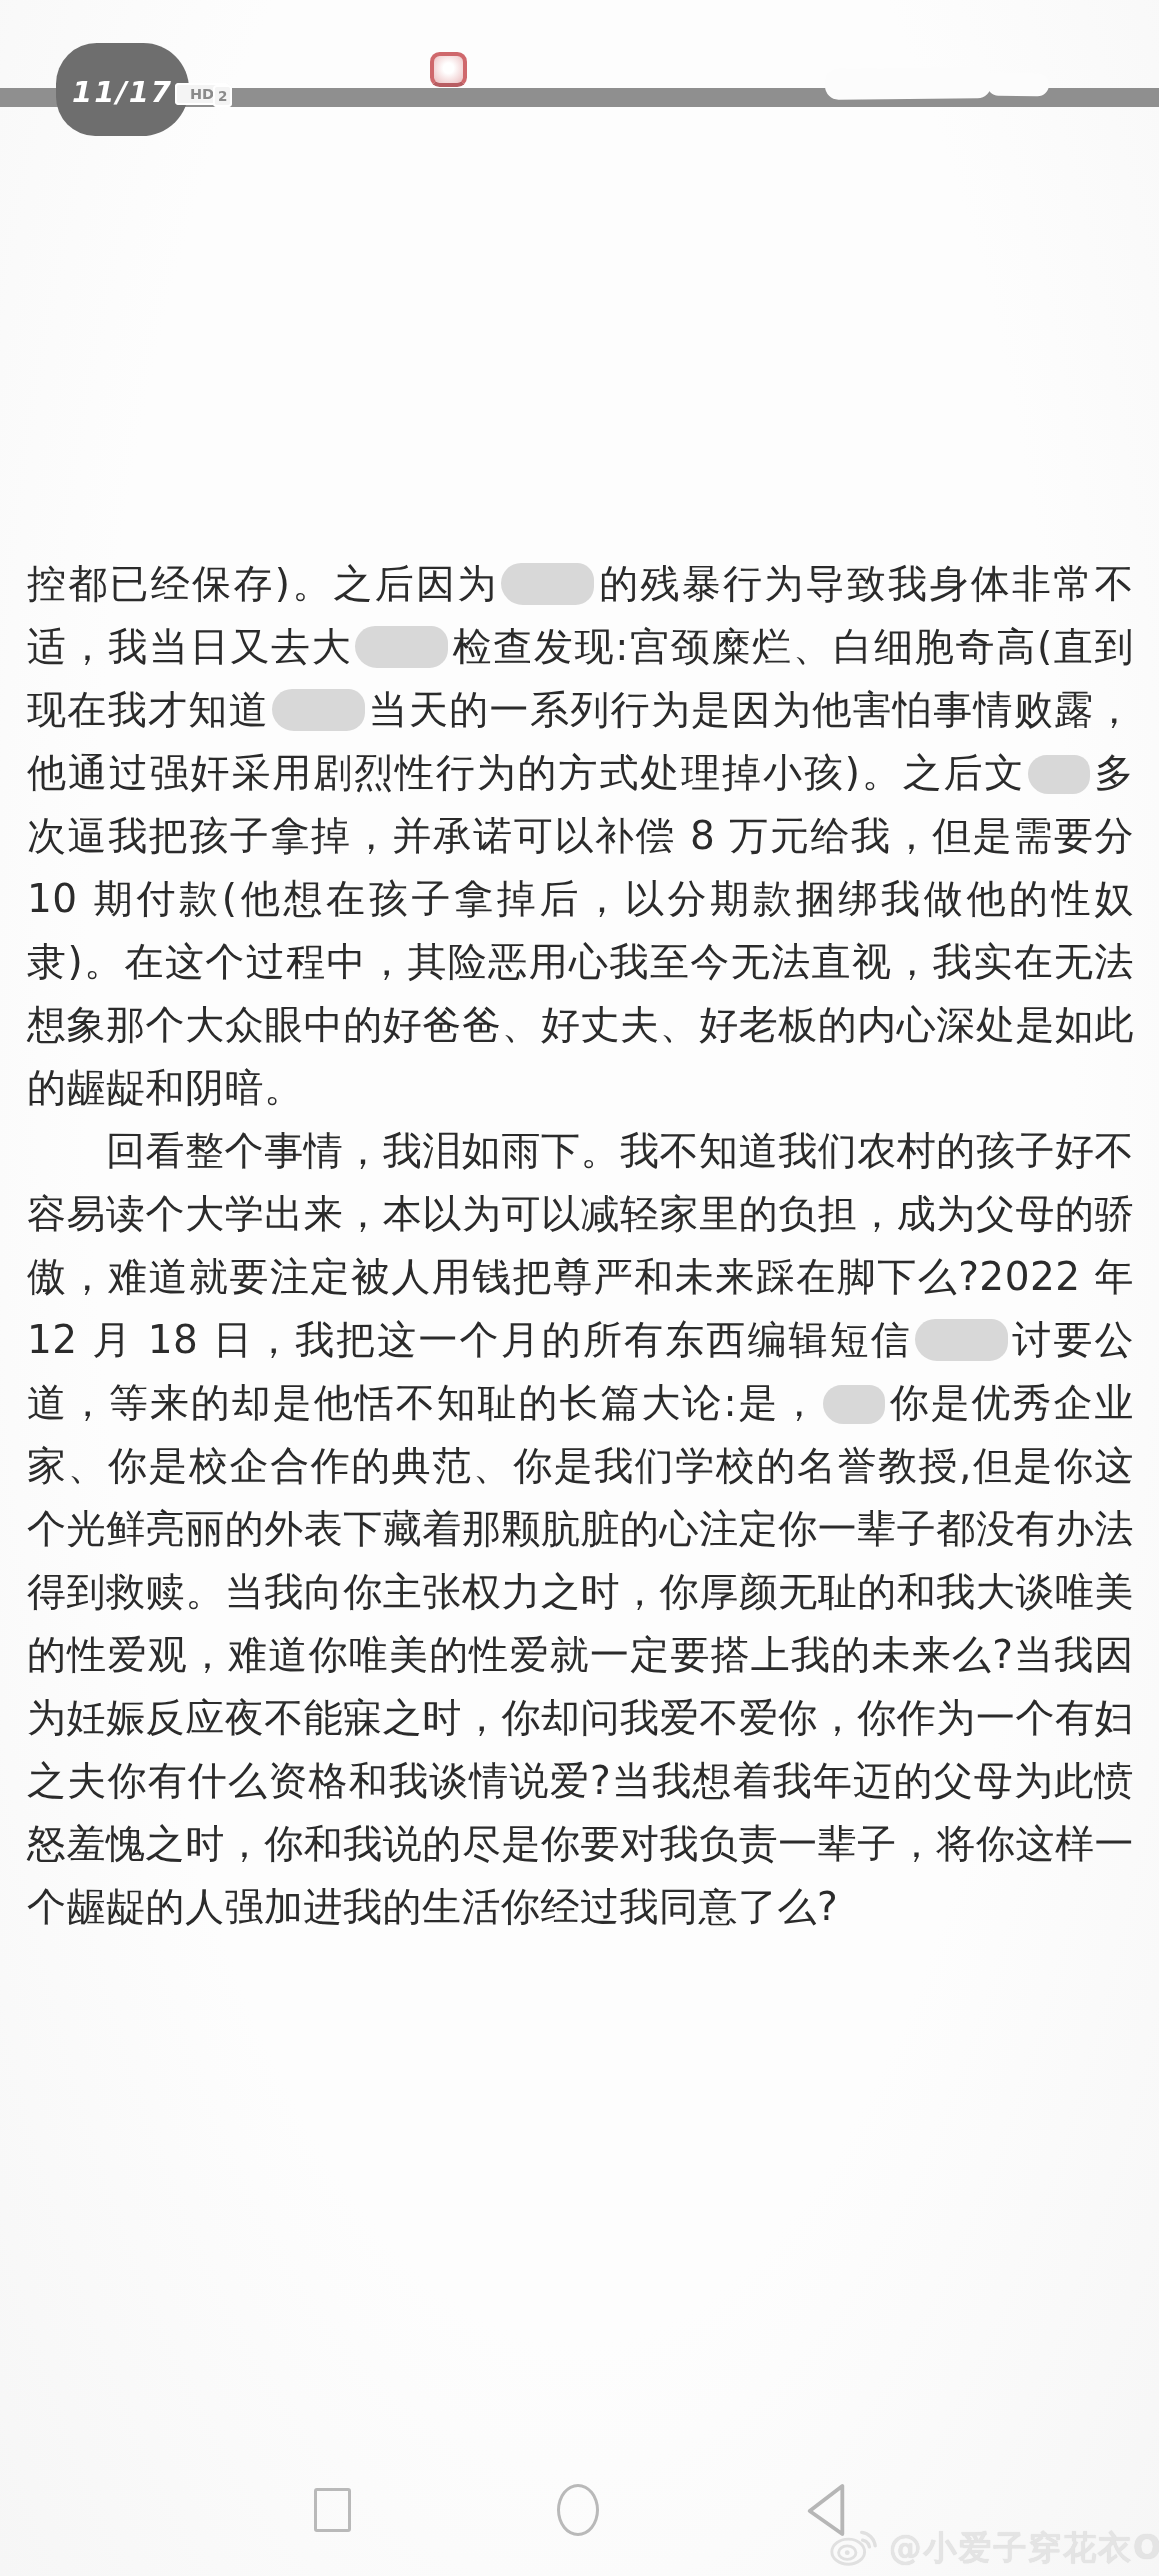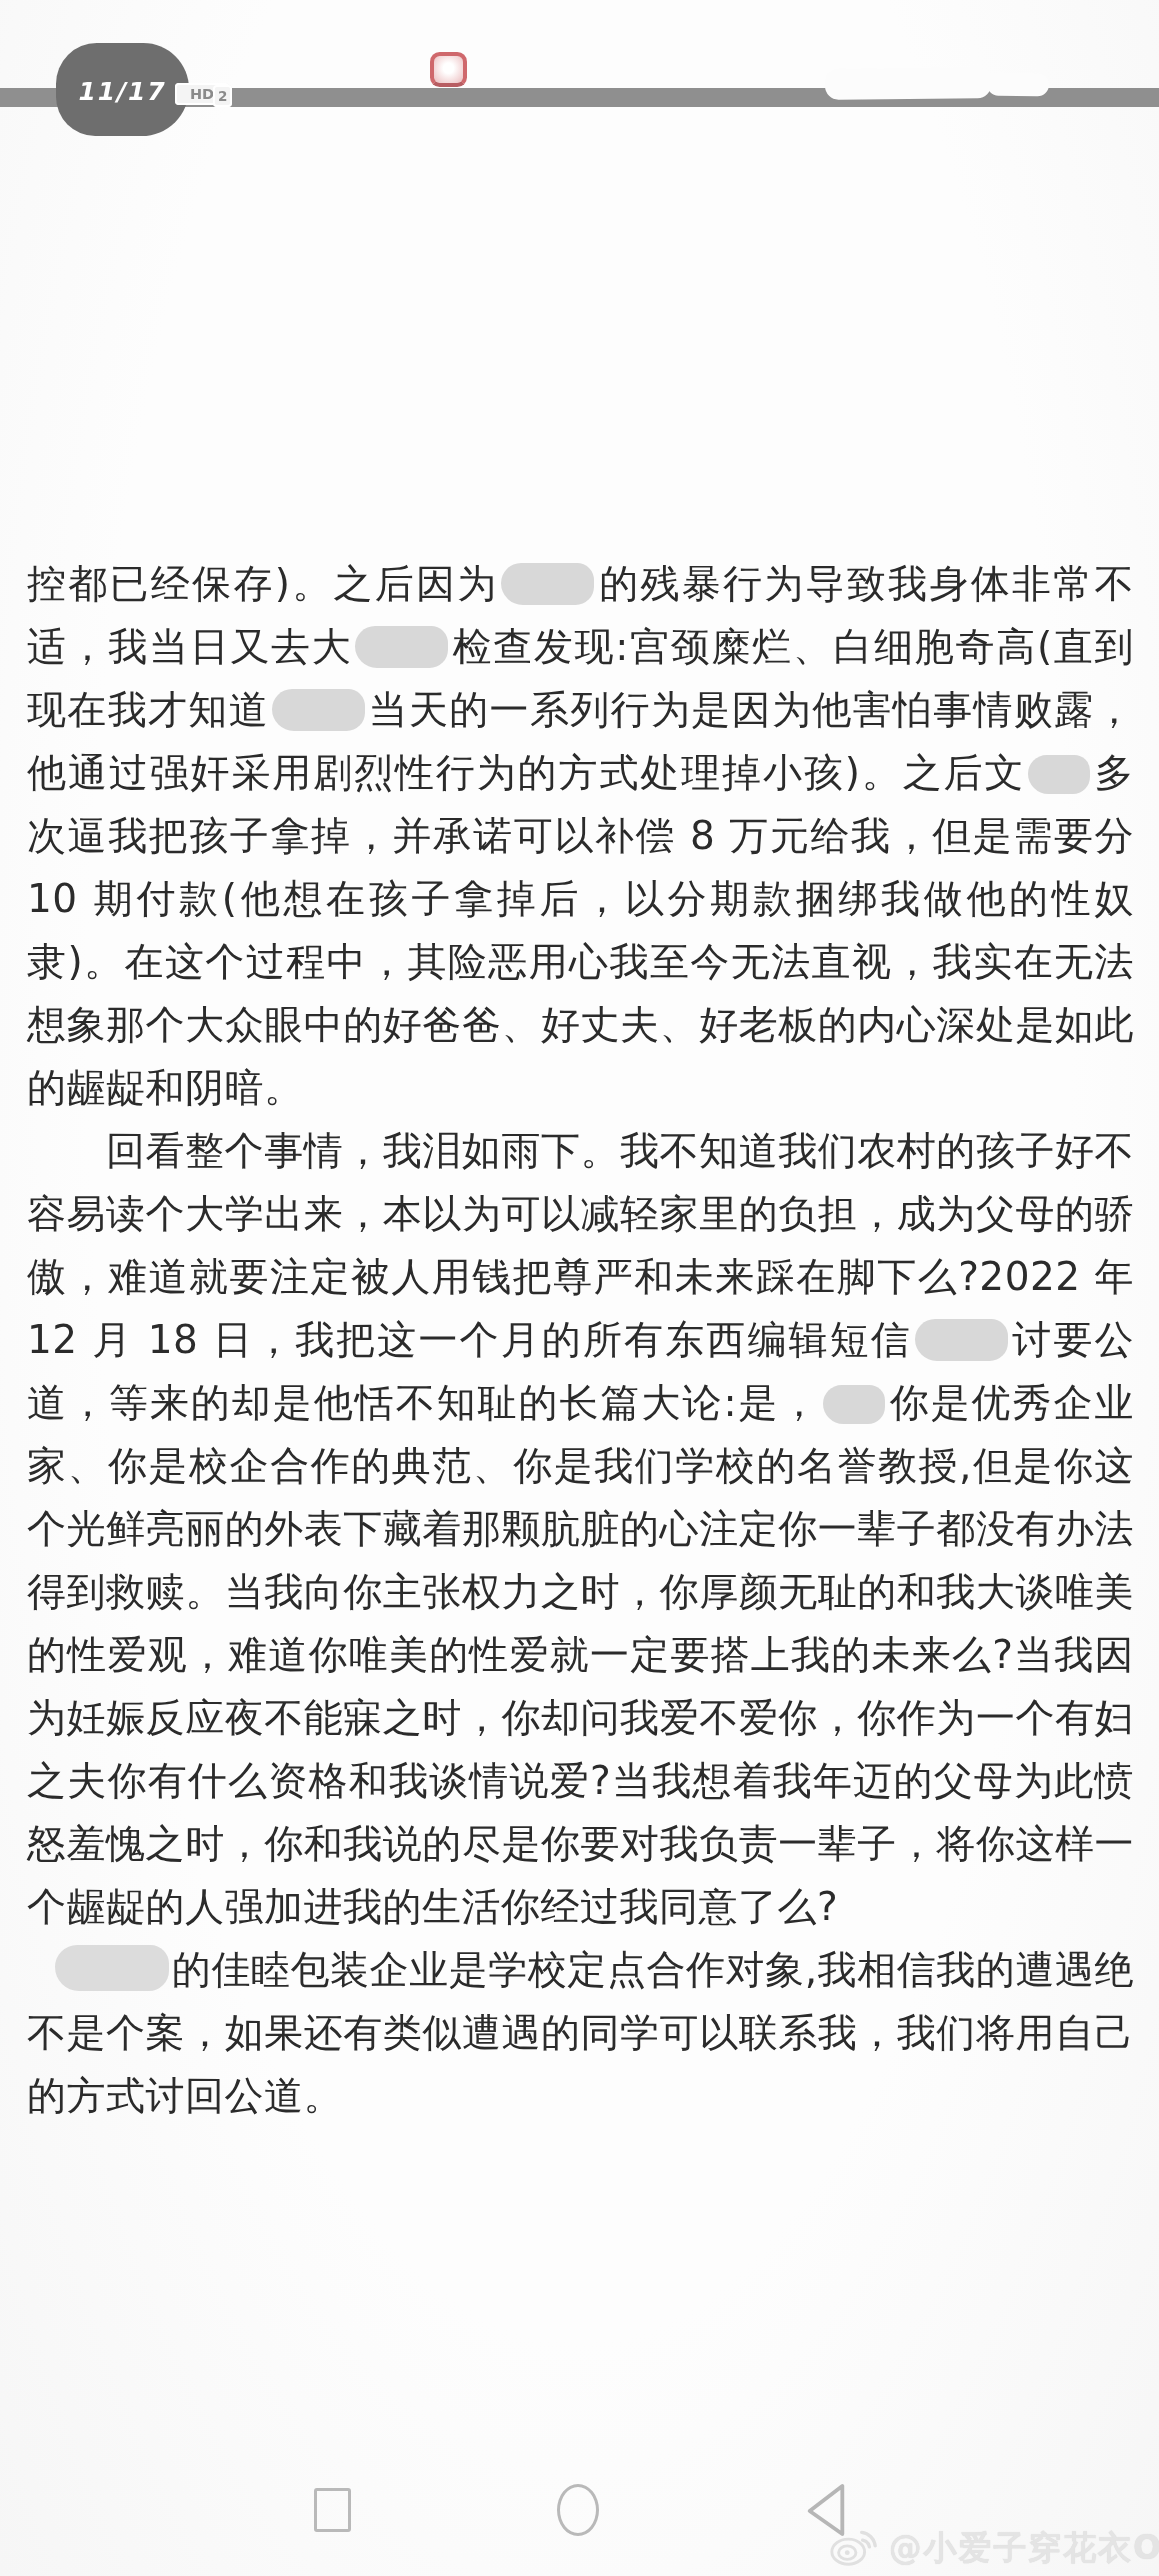--- a/index.html
+++ b/index.html
@@ -12,21 +12,21 @@
   .statusbar-strip{
     position:absolute;left:0;top:88px;width:1159px;height:19.3px;
     background:#8f8f8f;
   }
   .page-badge{
     position:absolute;left:56px;top:43px;width:133px;height:93px;
     background:#6e6e6e;border-radius:50px 56px 58px 48px;
     display:flex;align-items:center;justify-content:center;z-index:3;
   }
   .page-badge span{
-    color:#ffffff;font-size:25px;font-weight:bold;font-style:italic;
+    color:#ffffff;font-size:29px;font-weight:bold;font-style:italic;
     letter-spacing:1.9px;transform:translateY(1.9px);
   }
   .mini-badge{
     position:absolute;z-index:4;background:#f4f4f4;color:#8a8a8a;
     font-weight:bold;display:flex;align-items:center;justify-content:center;
     border-radius:3.9px;box-shadow:0 0 0 1.9px #fff inset;
   }
   .hd-badge{left:175px;top:83px;width:54px;height:22px;font-size:14.5px;}
   .sim-badge{left:213px;top:85px;width:19.3px;height:22px;font-size:13.5px;}
   .bar-smudge{
@@ -92,21 +92,20 @@
       <span>11/17</span>
     </div>
     <div class="mini-badge hd-badge">HD</div>
     <div class="mini-badge sim-badge">2</div>
     <div class="notif-icon"></div>
   </div>
 
   <div class="doc-text" id="doc-text">
       <p class="">控都已经保存)。之后因为<span class="censor"></span>的残暴行为导致我身体非常不适，我当日又去大<span class="censor"></span>检查发现:宫颈糜烂、白细胞奇高(直到现在我才知道<span class="censor"></span>当天的一系列行为是因为他害怕事情败露，他通过强奸采用剧烈性行为的方式处理掉小孩)。之后文<span class="censor sm"></span>多次逼我把孩子拿掉，并承诺可以补偿 8 万元给我，但是需要分 10 期付款(他想在孩子拿掉后，以分期款捆绑我做他的性奴隶)。在这个过程中，其险恶用心我至今无法直视，我实在无法想象那个大众眼中的好爸爸、好丈夫、好老板的内心深处是如此的龌龊和阴暗。</p>
       <p class="indent">回看整个事情，我泪如雨下。我不知道我们农村的孩子好不容易读个大学出来，本以为可以减轻家里的负担，成为父母的骄傲，难道就要注定被人用钱把尊严和未来踩在脚下么?2022 年 12 月 18 日，我把这一个月的所有东西编辑短信<span class="censor"></span>讨要公道，等来的却是他恬不知耻的长篇大论:是，<span class="censor sm"></span>你是优秀企业家、你是校企合作的典范、你是我们学校的名誉教授,但是你这个光鲜亮丽的外表下藏着那颗肮脏的心注定你一辈子都没有办法得到救赎。当我向你主张权力之时，你厚颜无耻的和我大谈唯美的性爱观，难道你唯美的性爱就一定要搭上我的未来么?当我因为妊娠反应夜不能寐之时，你却问我爱不爱你，你作为一个有妇之夫你有什么资格和我谈情说爱?当我想着我年迈的父母为此愤怒羞愧之时，你和我说的尽是你要对我负责一辈子，将你这样一个龌龊的人强加进我的生活你经过我同意了么?</p>
-      <p class="indent-sm"><span class="censor lg"></span>的佳睦包装企业是学校定点合作对象,我相信我的遭遇绝不是个案，如果还有类似遭遇的同学可以联系我，我们将用自己的方式讨回公道。</p>
     </div>
 
   <div class="navbar">
     <button class="nav-square" aria-label="recents"></button>
     <button class="nav-circle" aria-label="home"></button>
     <button class="nav-back" aria-label="back">
       <svg width="48" height="60" viewBox="0 0 50 62">
         <path d="M42 6 L42 56 L8 32 Z" fill="none" stroke="#b6b6b6" stroke-width="4" stroke-linejoin="round"></path>
       </svg>
     </button>

